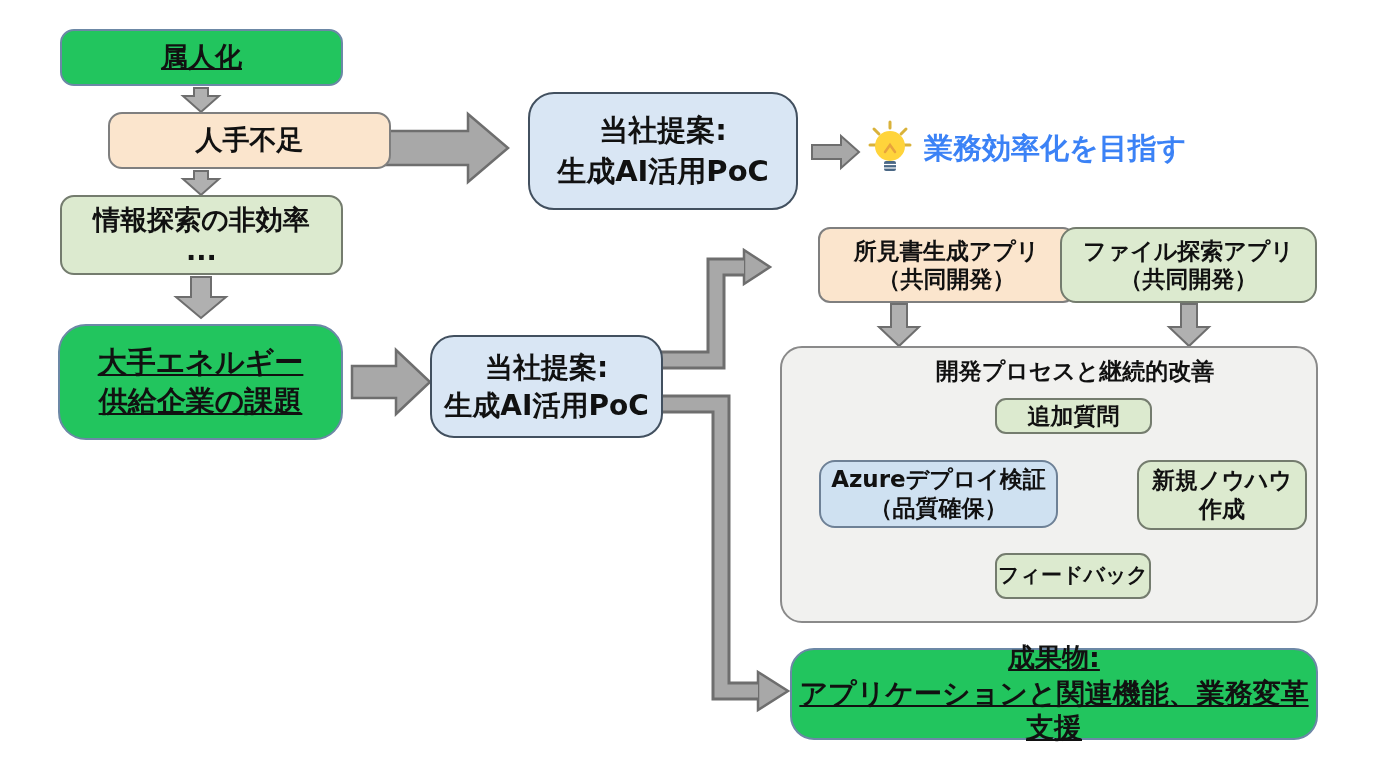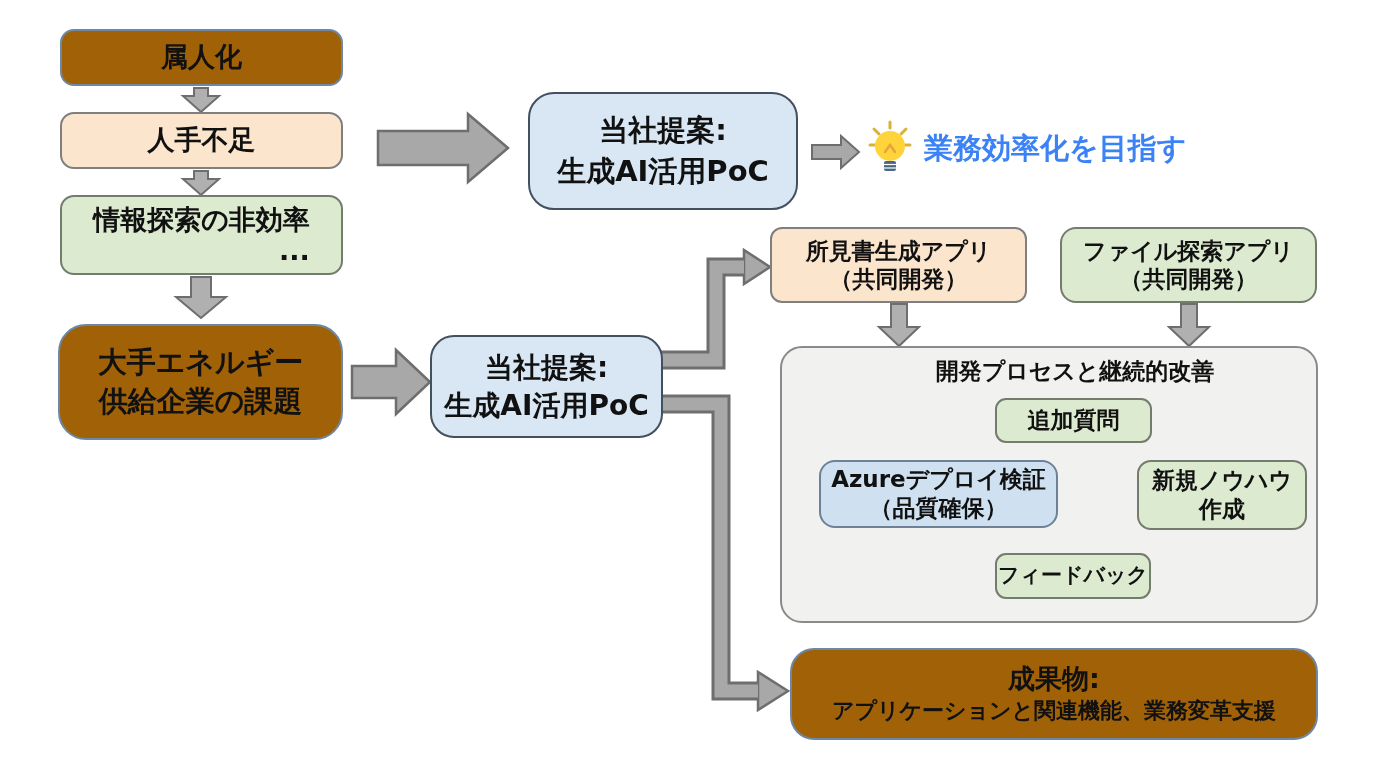--- a/index.html
+++ b/index.html
@@ -5,33 +5,33 @@
   html,body{margin:0;padding:0;background:#ffffff;}
   .canvas{
     position:relative;width:1376px;height:768px;background:#ffffff;overflow:hidden;
     font-family:"DejaVu Sans",sans-serif;font-weight:bold;color:#111;
   }
   .arrow-layer{position:absolute;left:0;top:0;width:1376px;height:768px;}
   .node{
     position:absolute;display:flex;flex-direction:column;align-items:center;justify-content:center;
     text-align:center;white-space:pre-line;line-height:1.22;box-sizing:border-box;
   }
-  .blue-light{background:#a16207;border:2px solid #6c88a6;}
+  .blue-light{background:#22c55e;border:2px solid #6c88a6;text-decoration:underline;}
   .blue-dark{background:#d9e6f4;border:2.5px solid #42505f;}
   .blue-cycle{background:#cfe1f1;border:2px solid #6e8196;margin-left:26px;}
-  .orange{background:#fbe5cd;border:2px solid #7f7f7f;}
+  .orange{background:#fbe5cd;border:2px solid #7f7f7f;margin-left:48px;}
   .green{background:#dceacf;border:2px solid #747c6e;}
   .gray-container{
     position:absolute;background:#f1f1ef;border:2px solid #8a8a8a;border-radius:22px;box-sizing:border-box;
   }
   .goal-row{position:absolute;display:flex;align-items:center;}
   .goal-text{font-size:29px;font-weight:bold;color:#3b82f6;}
   .container-title{position:absolute;text-align:center;font-size:23px;}
   .deliverable-heading{font-size:27px;}
-  .deliverable-body{font-size:22px;margin-top:2px;}
+  .deliverable-body{font-size:28px;margin-top:2px;}
 </style>
 </head>
 <body>
 
 <div class="canvas">
 
   <svg class="arrow-layer" viewBox="0 0 1376 768">
 
     <polygon points="194,88 208,88 208,96 219,96 201,112 183,96 194,96" fill="#b0b0b0" stroke="#6e6e6e" stroke-width="2"></polygon>
     <polygon points="194,171 208,171 208,179 219,179 201,195 183,179 194,179" fill="#b0b0b0" stroke="#6e6e6e" stroke-width="2"></polygon>
@@ -75,21 +75,21 @@
     </g>
     <g>
       <path d="M 995 577 C 955 578 912 570 906 552" fill="none" stroke="#6e6e6e" stroke-width="17"></path>
       <polygon points="892,552 920,552 906,530" fill="#a8a8a8" stroke="#6e6e6e" stroke-width="2"></polygon>
       <path d="M 995 577 C 955 578 912 570 906 552" fill="none" stroke="#a8a8a8" stroke-width="11"></path>
     </g>
   </svg>
 
   <div class="node blue-light" style="left:60px;top:29px;width:283px;height:57px;border-radius:14px;font-size:27px;">属人化</div>
   <div class="node orange" style="left:60px;top:112px;width:283px;height:57px;border-radius:14px;font-size:27px;">人手不足</div>
-  <div class="node green" style="left:60px;top:195px;width:283px;height:80px;border-radius:14px;font-size:27px;line-height:1.15;text-align:right;">情報探索の非効率
+  <div class="node green" style="left:60px;top:195px;width:283px;height:80px;border-radius:14px;font-size:27px;line-height:1.15;">情報探索の非効率
 ...</div>
   <div class="node blue-light" style="left:58px;top:324px;width:285px;height:116px;border-radius:28px;font-size:29px;line-height:1.35;">大手エネルギー
 供給企業の課題</div>
 
   <div class="node blue-dark" style="left:528px;top:92px;width:270px;height:118px;border-radius:26px;font-size:29px;line-height:1.4;">当社提案:
 生成AI活用PoC</div>
 
   <div class="goal-row" style="left:864px;top:118px;height:62px;">
     <svg width="52" height="60" viewBox="0 0 52 60" style="margin-right:8px;">
       <g stroke="#d9b23a" stroke-width="3" stroke-linecap="round">
@@ -112,21 +112,21 @@
 生成AI活用PoC</div>
 
   <div class="node orange" style="left:770px;top:227px;width:257px;height:76px;border-radius:12px;font-size:23px;">所見書生成アプリ
 （共同開発）</div>
   <div class="node green" style="left:1060px;top:227px;width:257px;height:76px;border-radius:16px;font-size:23px;">ファイル探索アプリ
 （共同開発）</div>
 
   <div class="gray-container" style="left:780px;top:346px;width:538px;height:277px;"></div>
   <div class="container-title" style="left:786px;top:356px;width:538px;margin-left:20px;">開発プロセスと継続的改善</div>
 
-  <div class="node green" style="left:995px;top:398px;width:157px;height:45px;border-radius:11px;font-size:23px;">追加質問</div>
+  <div class="node green" style="left:995px;top:398px;width:157px;height:36px;border-radius:11px;font-size:23px;">追加質問</div>
   <div class="node green" style="left:1137px;top:460px;width:170px;height:70px;border-radius:14px;font-size:23px;line-height:1.25;">新規ノウハウ
 作成</div>
   <div class="node green" style="left:995px;top:553px;width:156px;height:46px;border-radius:11px;font-size:21px;">フィードバック</div>
   <div class="node blue-cycle" style="left:793px;top:460px;width:239px;height:68px;border-radius:16px;font-size:23px;line-height:1.25;">Azureデプロイ検証
 （品質確保）</div>
 
   <div class="node blue-light" style="left:790px;top:648px;width:528px;height:92px;border-radius:24px;">
     <div class="deliverable-heading">成果物:</div>
     <div class="deliverable-body">アプリケーションと関連機能、業務変革支援</div>
   </div>

